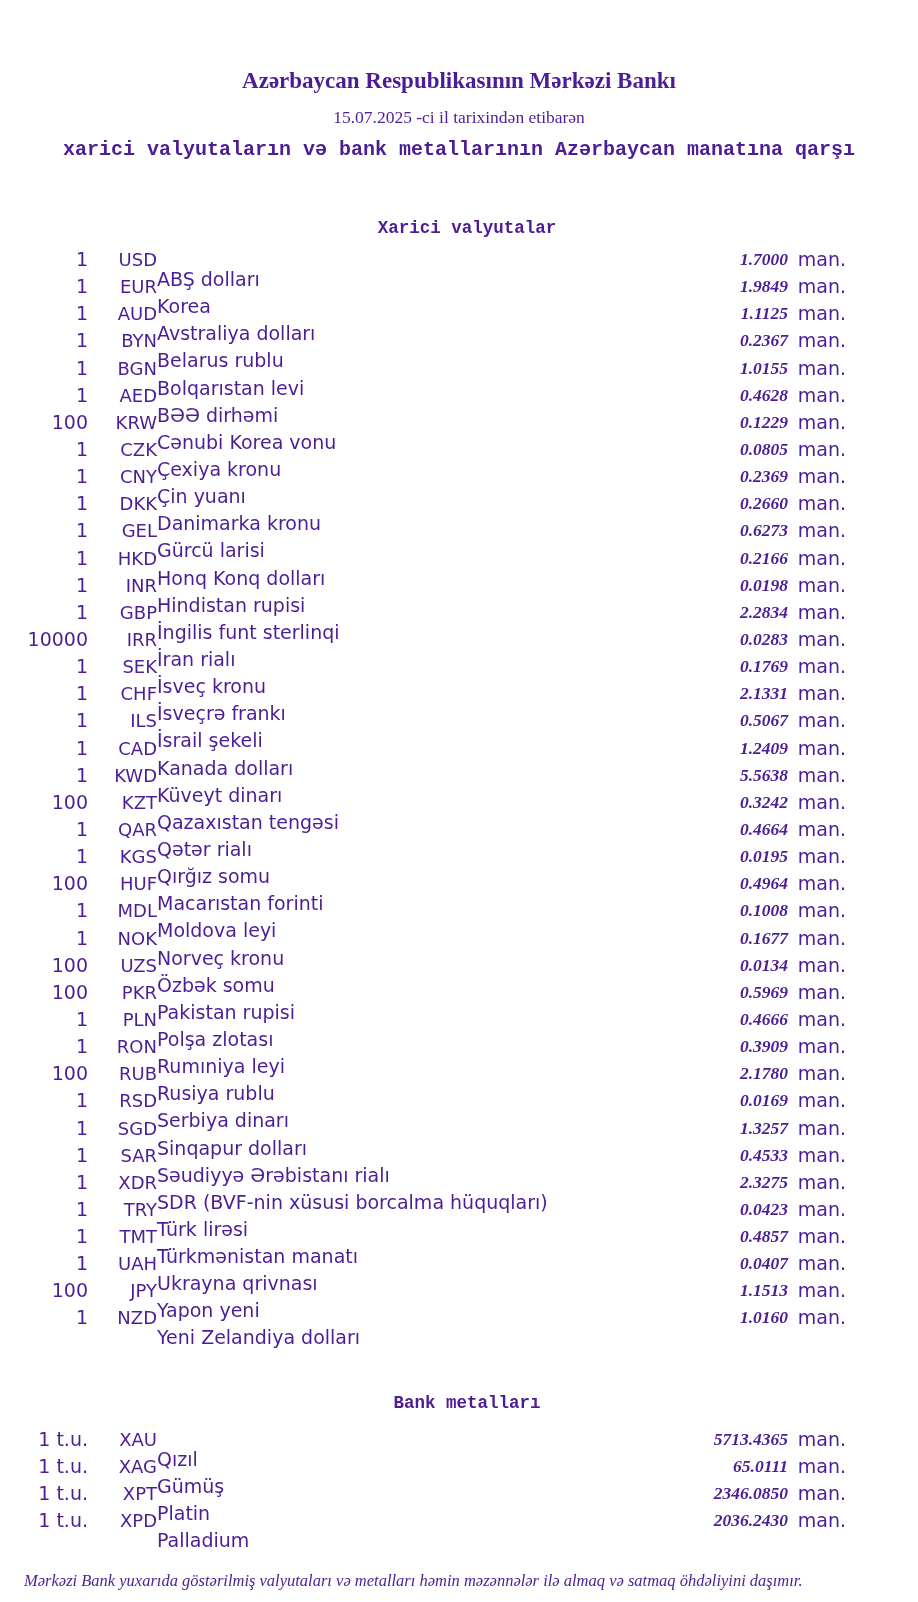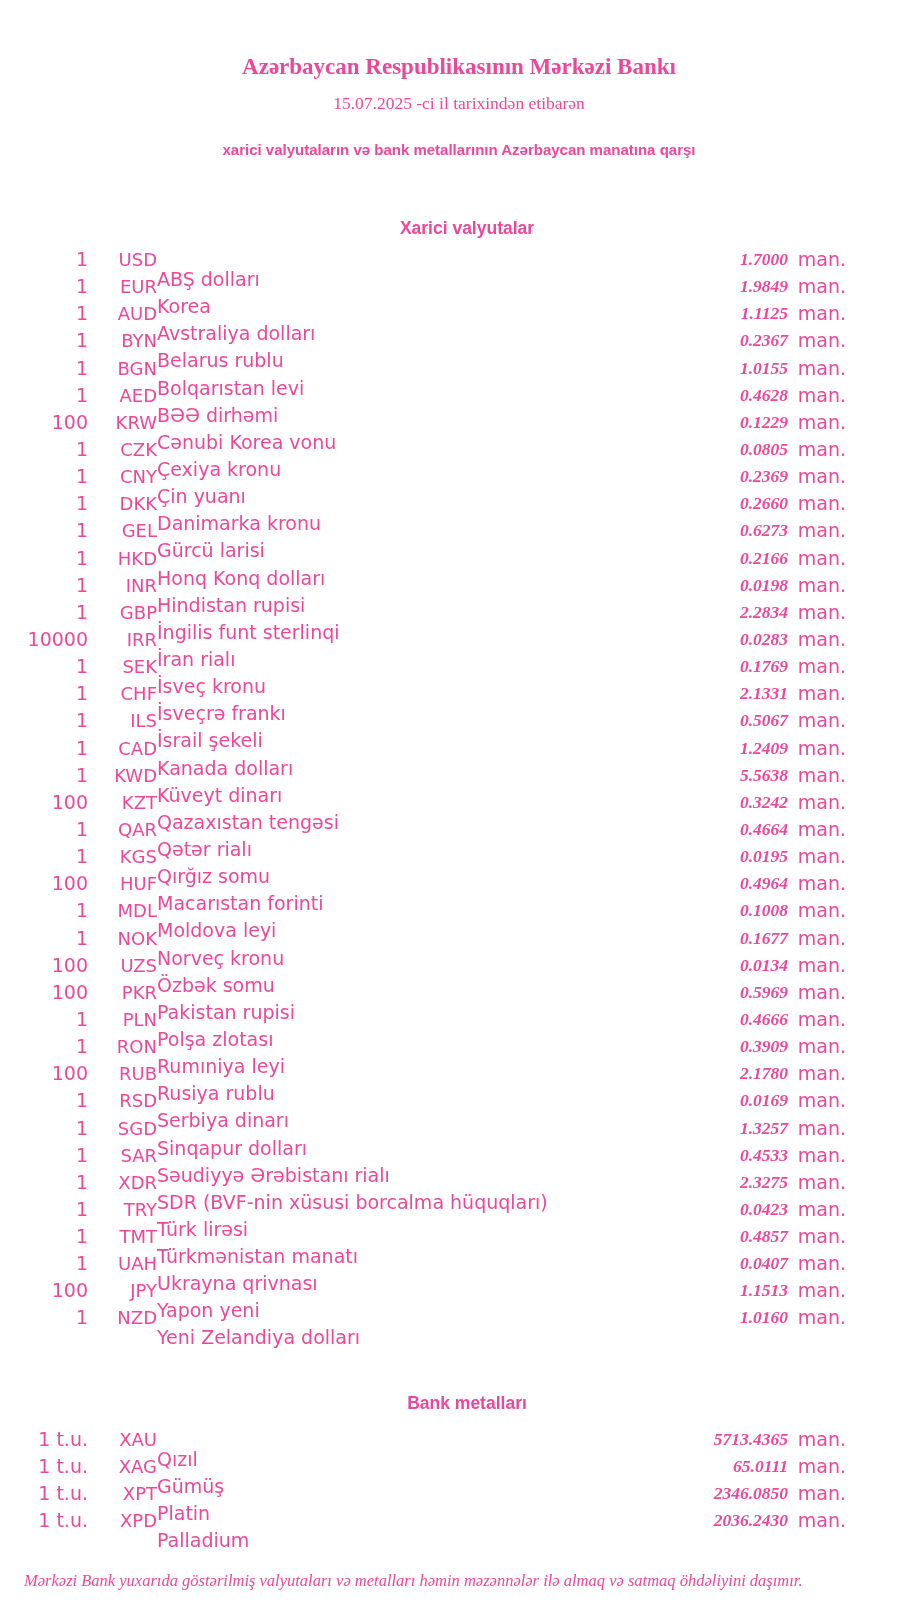--- a/index.html
+++ b/index.html
@@ -5,50 +5,50 @@
   html, body {
     margin: 0;
     padding: 0;
     background: #ffffff;
   }
   .page {
     position: relative;
     width: 918px;
     height: 1602px;
     background: #ffffff;
-    color: #ec4899;
+    color: #4c1d95;
     font-family: "DejaVu Sans", sans-serif;
     overflow: hidden;
     box-sizing: border-box;
-    padding-top: 54px;
+    padding-top: 68px;
   }
   .doc-header { text-align: center; }
   .doc-title {
     font-family: "Liberation Serif", serif;
     font-weight: bold;
     font-size: 23px;
     line-height: 26px;
     margin: 0;
   }
   .date-line {
     font-family: "Liberation Serif", serif;
     font-weight: normal;
     font-size: 17.5px;
     line-height: 20px;
     margin-top: 13px;
   }
   .subtitle {
-    font-family: Liberation Sans, sans-serif;
+    font-family: Liberation Mono, monospace;
     font-weight: bold;
-    font-size: 15px;
+    font-size: 20px;
     line-height: 20px;
-    margin-top: 27px;
+    margin-top: 13px;
   }
   .section-title {
-    font-family: Liberation Sans, sans-serif;
+    font-family: Liberation Mono, monospace;
     font-weight: bold;
     font-size: 17.5px;
     line-height: 22px;
     text-align: center;
     margin: 0;
     padding-left: 16px; 
   }
   .section-title.first { margin-top: 57px; margin-bottom: 7px; }
   .section-title.metals { margin-top: 60px; margin-bottom: 12px; }
   .rate-table { width: 100%; }

